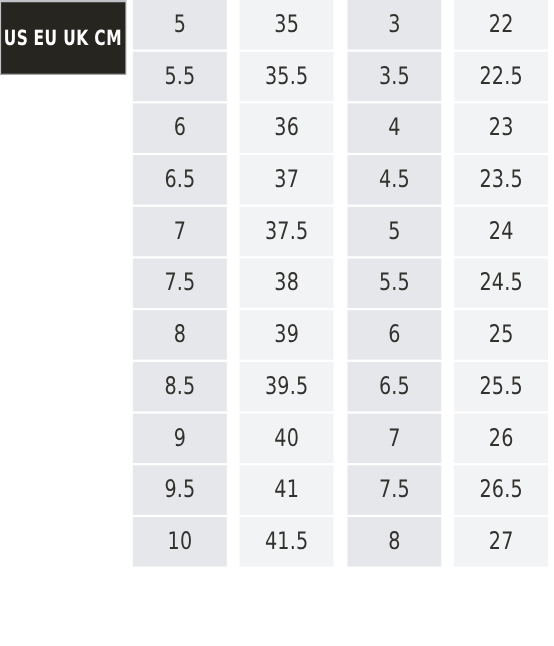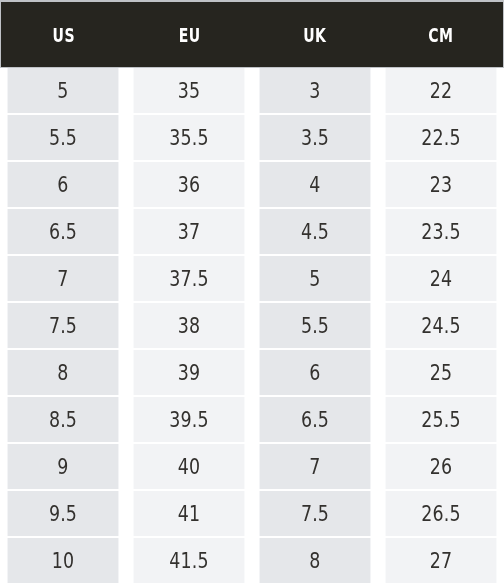--- a/index.html
+++ b/index.html
@@ -13,21 +13,21 @@
     height: 587px;
     overflow: hidden;
     font-family: "Liberation Sans", sans-serif;
   }
 
   .size-table {
     width: 504px;
     height: 587px;
     box-sizing: border-box;
     display: flex;
-    flex-direction: column;
+    flex-direction: row;
     background: #ffffff;
     overflow: hidden;
   }
 
   
   .table-head {
     flex: 0 0 auto;
     height: 68px;
     display: flex;
     background: #26251F;

